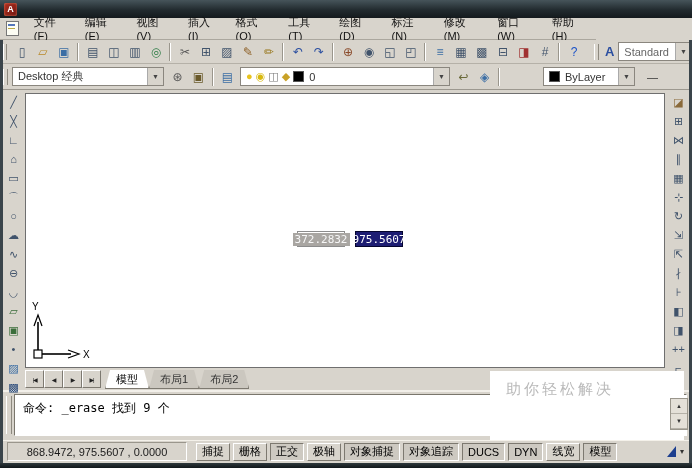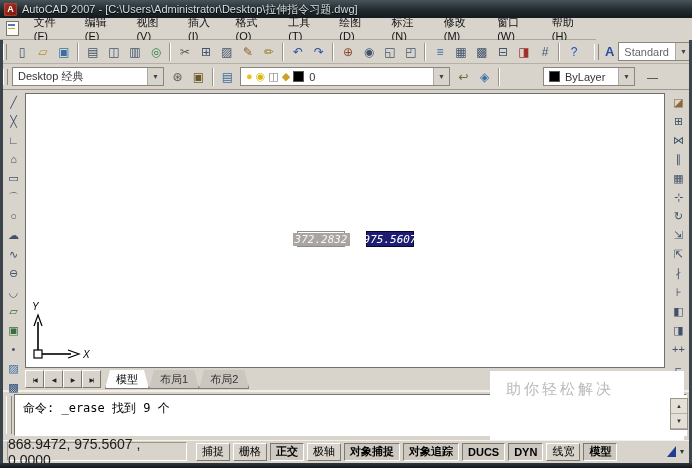--- a/index.html
+++ b/index.html
@@ -45,26 +45,26 @@
   #drawbar{left:3px;top:93px;}
   #modbar{right:3px;top:93px;}
   .vbtn{width:19px;height:17px;display:flex;align-items:center;justify-content:center;cursor:default;border:1px solid transparent;}
   .vbtn .glyph{font-size:11px;color:#40536b;line-height:1;}
   .vscroll{position:absolute;right:4px;top:398px;width:16px;height:30px;background:#d8d4cc;
     border:1px solid #9a968c;display:flex;flex-direction:column;z-index:60;}
   .vscroll div{flex:1;display:flex;align-items:center;justify-content:center;font-size:6px;color:#333;
     border-bottom:1px solid #b5b1a8;background:#e4e0d8;}
   
   .canvas{position:absolute;left:25px;top:93px;width:640px;height:275px;background:#fff;
-    border:1px solid #6f6f6f;box-sizing:border-box;z-index:10;font-style:italic;}
+    border:1px solid #6f6f6f;box-sizing:border-box;z-index:10;}
   .dynbox{position:absolute;height:16px;width:48px;font-family:"DejaVu Sans Mono",monospace;
     font-size:11px;display:flex;align-items:center;justify-content:center;box-sizing:border-box;}
   .dyn-x{left:271px;top:137px;background:#fff;border:1px solid #8c8c8c;color:#f6f6f6;}
   .dyn-x span{background:#a9a6a2;padding:0 2px;}
-  .dyn-y{left:340px;top:137px;background:#1d1d73;border:1px solid #05052e;color:#fff;}
+  .dyn-y{left:329px;top:137px;background:#1d1d73;border:1px solid #05052e;color:#fff;}
   .ucs{position:absolute;left:5px;bottom:3px;width:62px;height:64px;}
   .ucs text{font-size:10px;fill:#000;font-family:"Liberation Sans",sans-serif;}
   
   .tabstrip{position:absolute;left:25px;top:368px;width:640px;height:22px;background:#d8d4cc;
     display:flex;align-items:flex-start;z-index:11;}
   .navbtn{width:17px;height:16px;margin-top:2px;background:#d8d4cc;border:1px solid;
     border-color:#fff #7d7970 #7d7970 #fff;display:flex;align-items:center;justify-content:center;
     font-size:6px;color:#222;letter-spacing:-1px;}
   .tab{height:17px;margin-top:2px;padding:1px 10px 0;border:1px solid #7d7970;border-top:none;
     clip-path:polygon(5px 0,calc(100% - 5px) 0,100% 100%,0 100%);
@@ -76,41 +76,40 @@
   .cmdgrip{position:absolute;left:3px;top:4px;bottom:4px;width:4px;
     border-left:1px solid #fff;border-right:1px solid #8d897f;}
   .cmdtext{position:absolute;left:11px;top:2px;right:2px;bottom:2px;background:#fff;
     border:1px solid;border-color:#7a766c #fff #fff #7a766c;
     font-family:"DejaVu Sans Mono",monospace;font-size:12px;color:#000;
     padding:3px 0 0 8px;box-sizing:border-box;line-height:20px;}
   
   .statusbar{position:absolute;left:0;top:440px;width:692px;height:22px;background:#d8d4cc;
     border-top:1px solid #f4f1ea;display:flex;align-items:center;box-sizing:border-box;z-index:13;}
   .coords{width:178px;height:17px;margin-left:7px;display:flex;align-items:center;justify-content:center;
-    border:1px solid;border-color:#9a968c #fff #fff #9a968c;font-size:14px;color:#1a1a1a;}
+    border:1px solid;border-color:#9a968c #fff #fff #9a968c;font-size:11px;color:#1a1a1a;}
   .toggle{margin-left:3px;height:18px;padding:0 5px;font-size:11px;color:#000;background:#d8d4cc;
     border:1px solid;border-color:#fff #7d7970 #7d7970 #fff;font-family:inherit;}
-  .toggle.pressed{border-color:#7d7970 #fff #fff #7d7970;background:#cdc9c1;font-weight:bold;}
+  .toggle.pressed{border-color:#7d7970 #fff #fff #7d7970;background:#cdc9c1;}
   .statusright{margin-left:auto;margin-right:8px;display:flex;align-items:center;gap:4px;}
   .tray-tri{width:0;height:0;border-left:9px solid transparent;border-bottom:11px solid #1d3f8f;}
   .st-arrow{font-size:8px;color:#333;}
   
   .watermark{position:absolute;left:490px;top:371px;width:194px;height:69px;background:#fff;
     z-index:55;box-sizing:border-box;padding:6px 0 0 16px;}
   .wm-title{font-size:26px;font-weight:bold;letter-spacing:2px;line-height:1.1;}
   .wm-sub{font-size:15px;color:#b9b9b9;letter-spacing:3px;margin-top:3px;}
 </style>
 </head>
 <body>
 
 <div class="app">
 
   <div class="titlebar">
     <div class="app-icon">A</div>
-    <span class="title-text">AutoCAD 2007 - [C:\Users\Administrator\Desktop\拉伸指令习题.dwg]</span>
   </div>
 
   <div class="menubar">
     <span class="doc-icon"></span>
     <div id="menus" style="display:flex">
         <span class="menu-item">文件(F)</span>
         <span class="menu-item">编辑(E)</span>
         <span class="menu-item">视图(V)</span>
         <span class="menu-item">插入(I)</span>
         <span class="menu-item">格式(O)</span>

